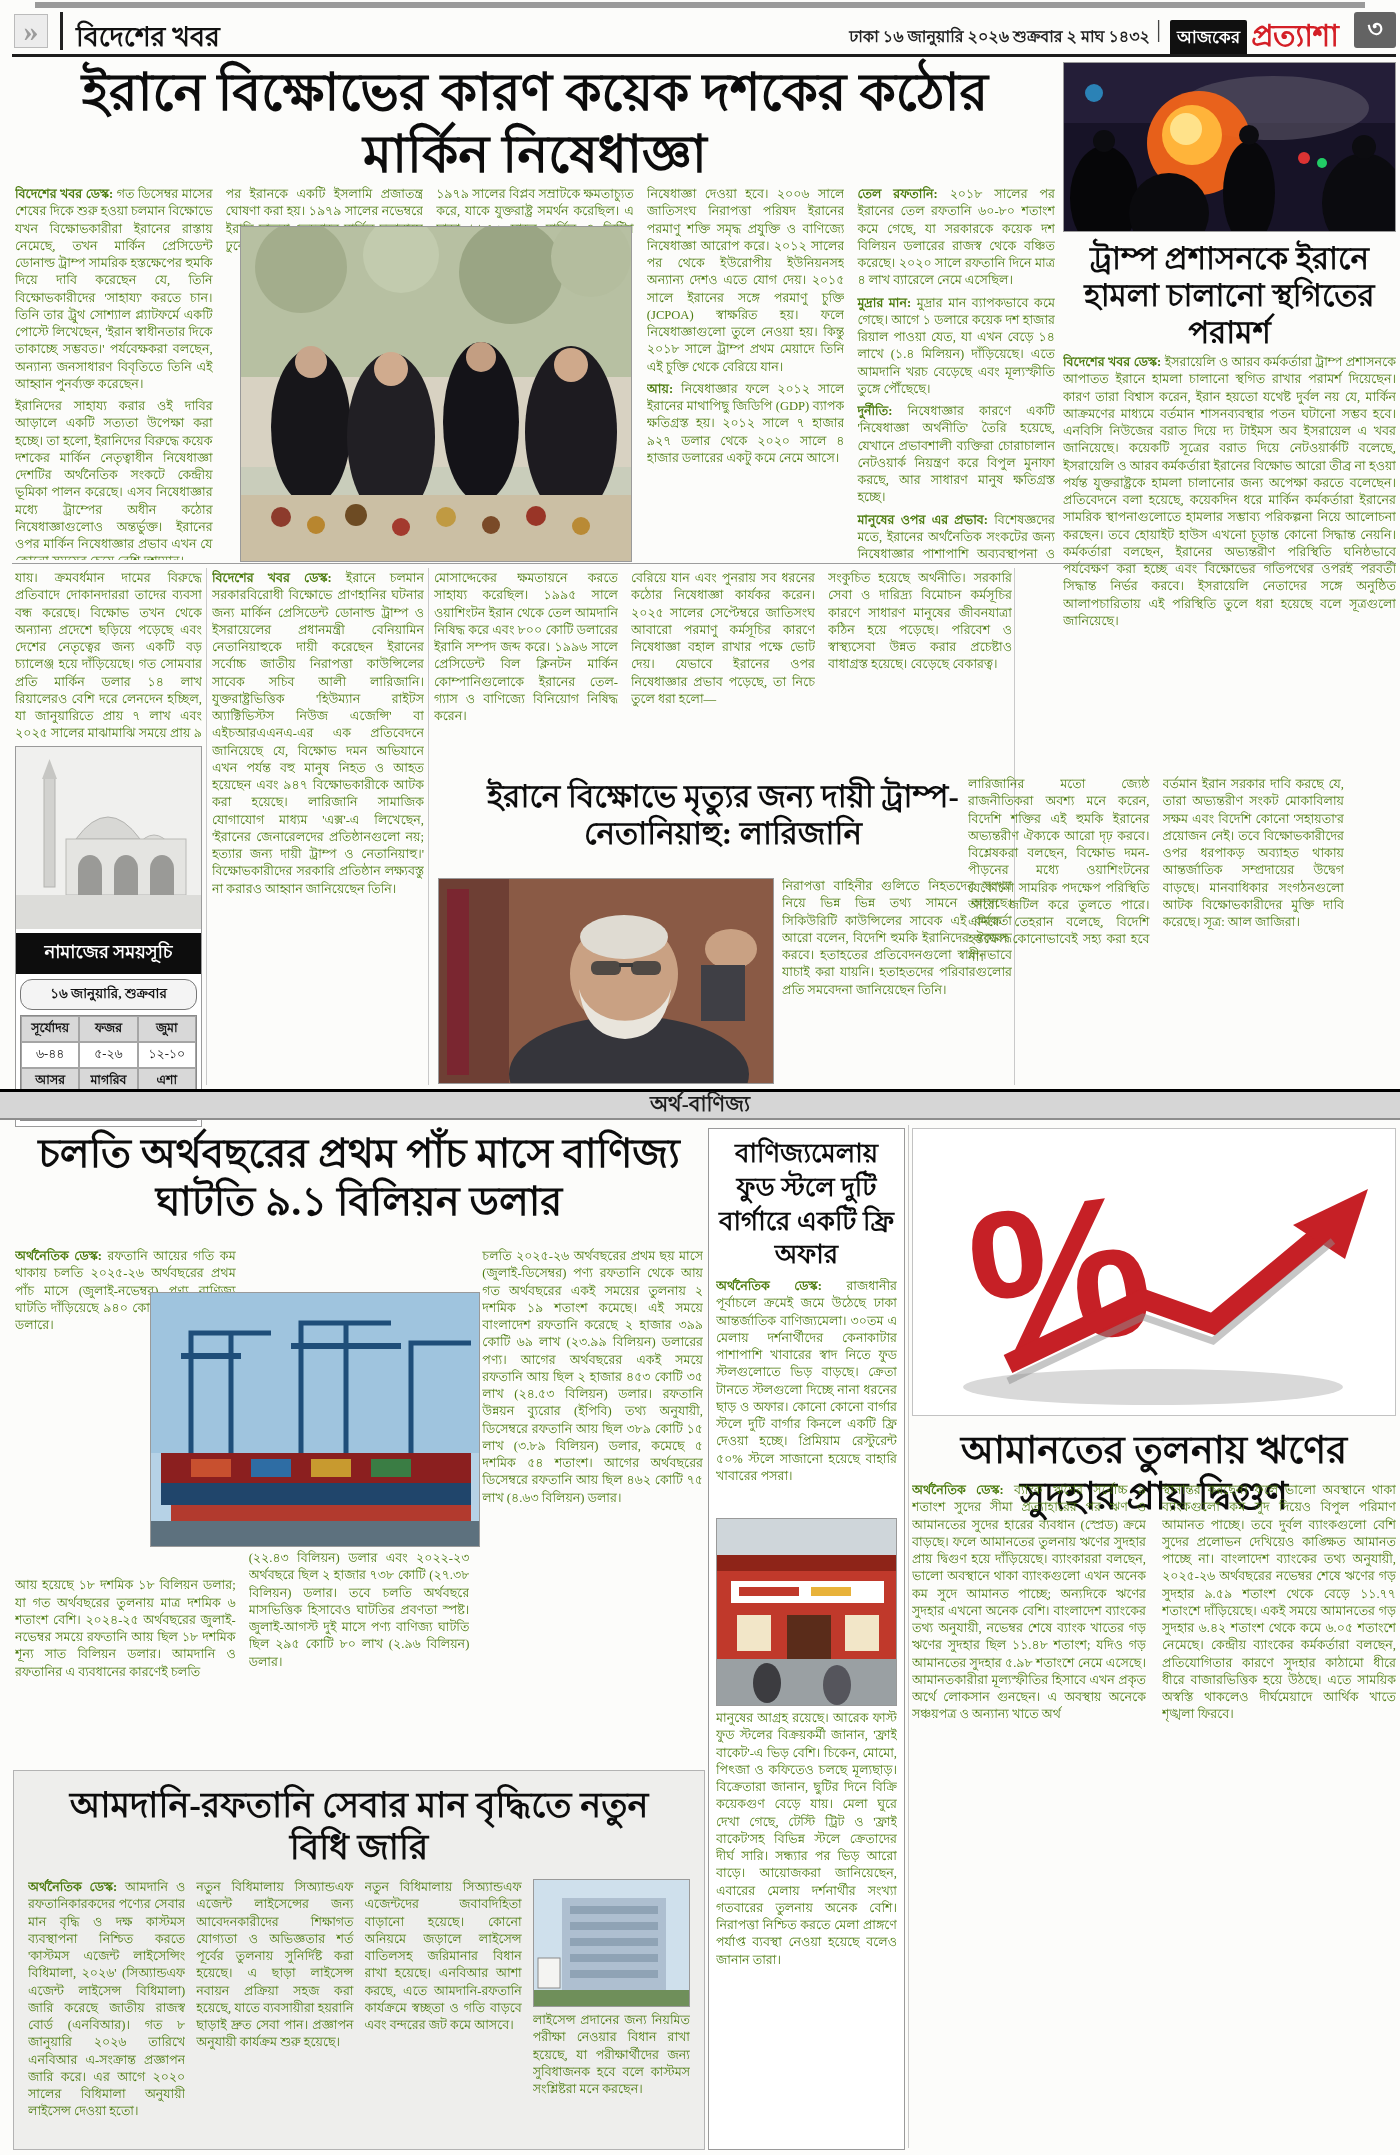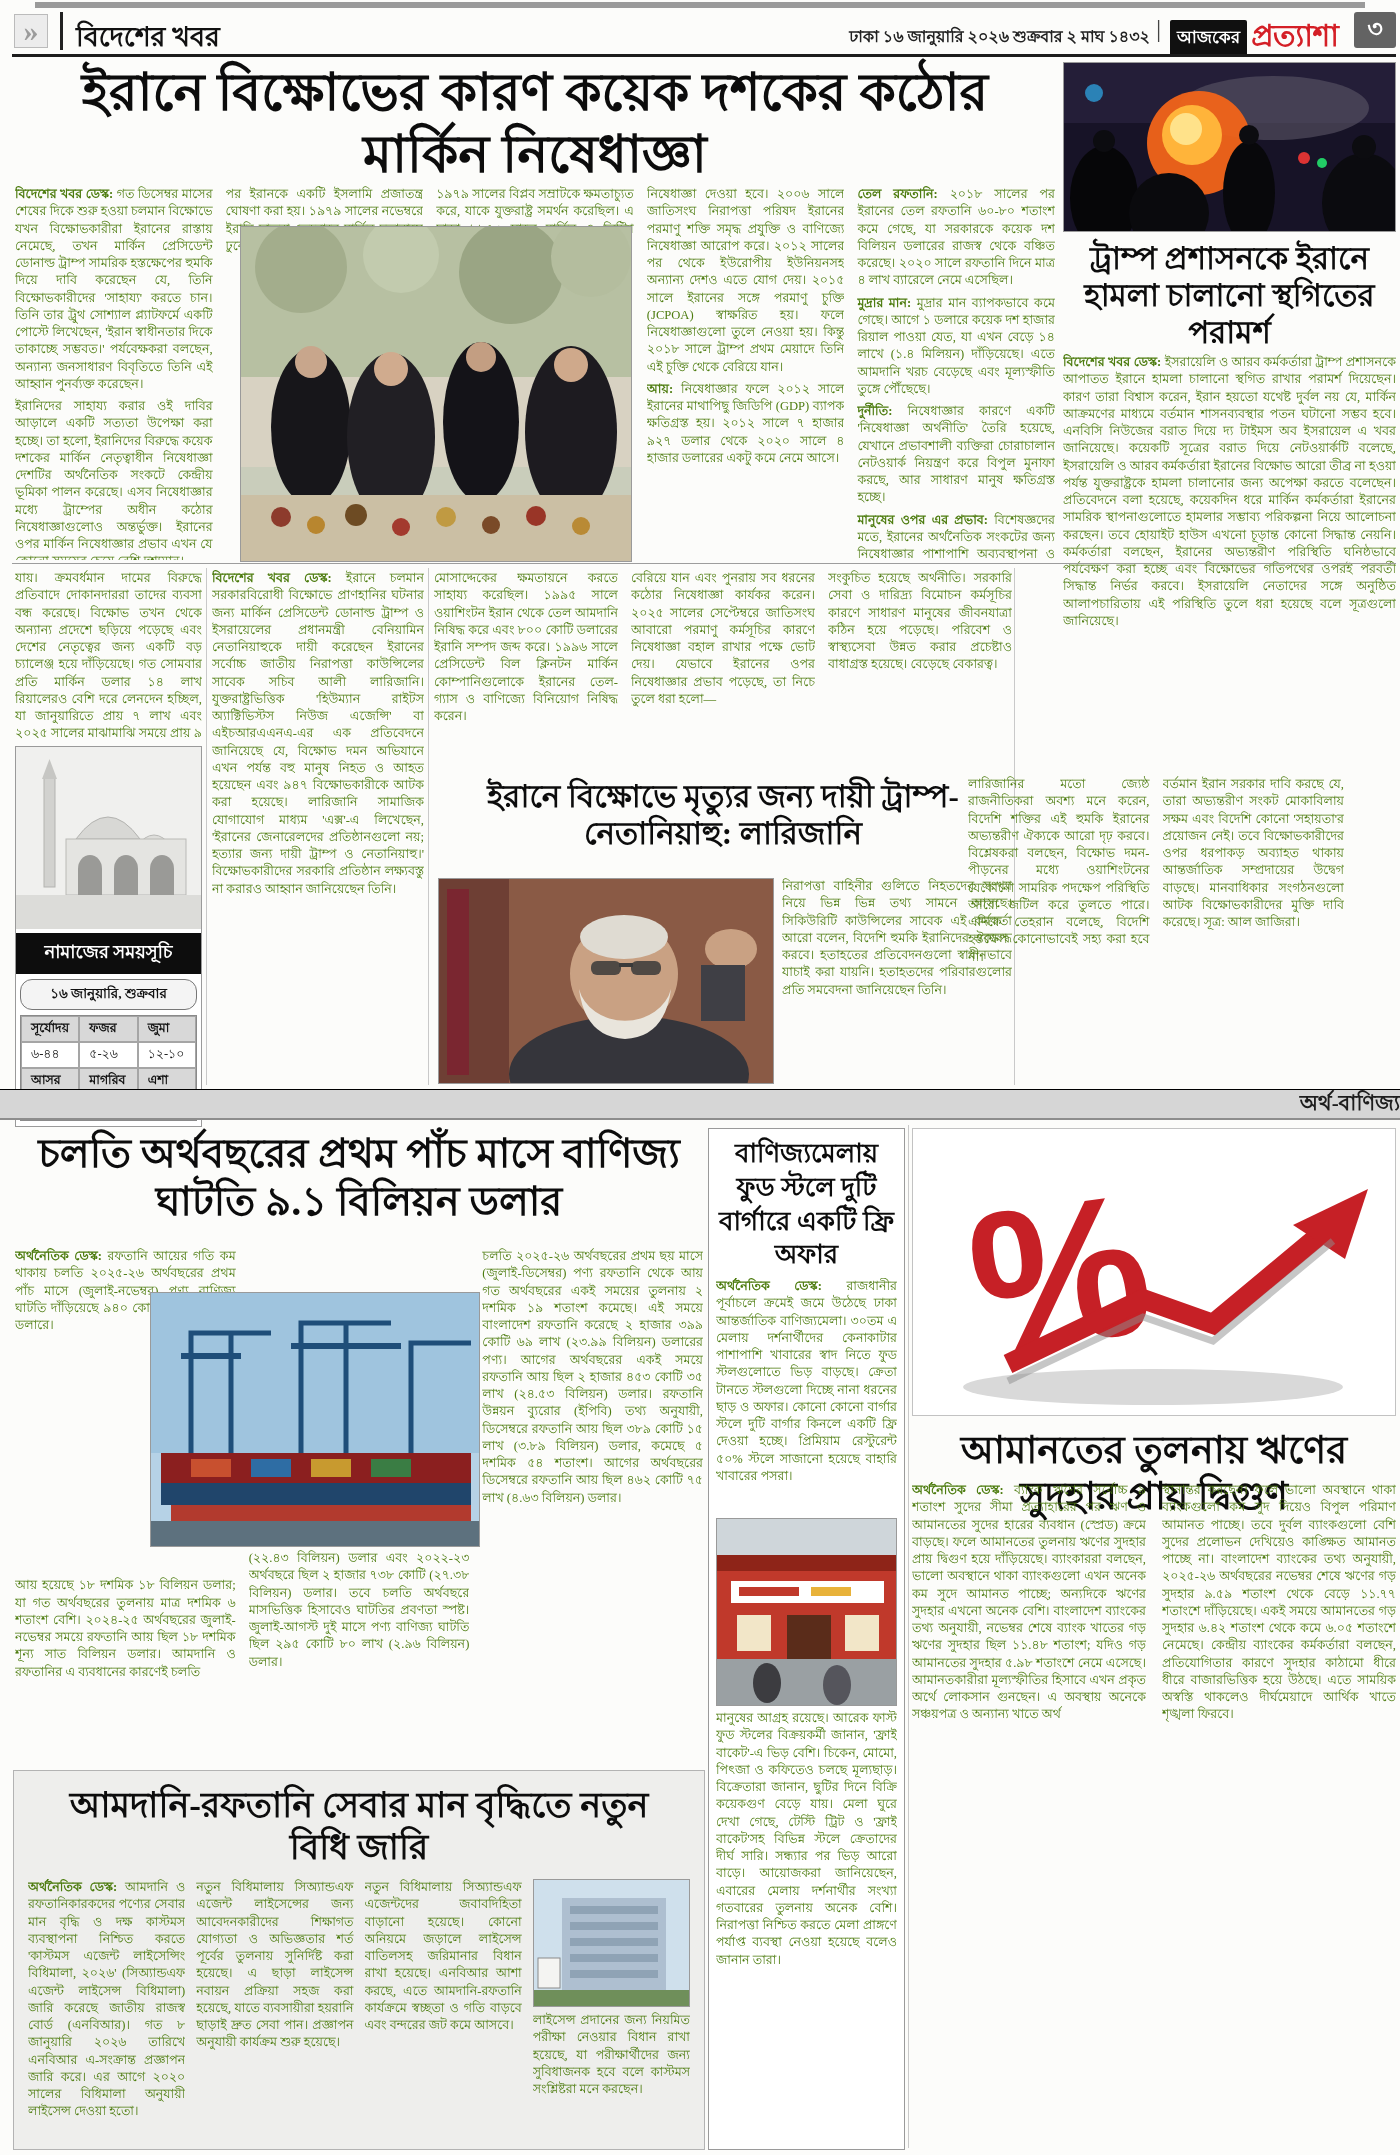--- a/index.html
+++ b/index.html
@@ -24,26 +24,26 @@
   .masthead-red{color:#d41f26;font-size:30px;font-weight:800;letter-spacing:-.5px}
   .pageno{background:#636363;color:#fff;font-size:24px;font-weight:700;width:42px;height:36px;
           display:flex;align-items:center;justify-content:center;border-radius:3px}
   .chev{color:#9b9b9b;font-size:30px;font-weight:800;line-height:1}
   
   .prayer{position:absolute;left:15px;top:746px;width:187px;border:1px solid #9a9a9a;background:#fff}
   .prayer-title{background:#0d0d0d;color:#fff;text-align:center;font-size:18px;font-weight:800;padding:5px 0}
   .prayer-date{margin:5px 4px;border:1px solid #777;border-radius:12px;background:#f4f4f4;
                text-align:center;font-size:13.5px;font-weight:700;padding:3px 0}
   .ptable{display:grid;grid-template-columns:1fr 1fr 1fr;margin:0 4px 5px 4px;border:1px solid #8a8a8a}
-  .ptable div{border:1px solid #a5a5a5;text-align:left;font-size:12.5px;padding:2px 9px}
+  .ptable div{border:1px solid #a5a5a5;text-align:center;font-size:12.5px;padding:2px 0}
   .ptable .ph{background:#d8d8d8;font-weight:700}
   
   .tabbar{position:absolute;left:0;top:1089px;width:1400px;height:31px;background:#d6d6d6;
-          border-top:1px solid #000000;border-bottom:2px solid #8d8d8d;
-          display:flex;align-items:center;justify-content:flex-end;font-size:21px;font-weight:800;color:#1d1d1d}
+          border-top:3px solid #000000;border-bottom:2px solid #8d8d8d;
+          display:flex;align-items:center;justify-content:center;font-size:21px;font-weight:800;color:#1d1d1d}
   .boxed{border:1px solid #9a9a9a;background:#fff}
   .gray-box{position:absolute;background:#eeeeec;border:1px solid #b3b3b3}
   .spacer{width:100%}
 </style>
 </head>
 <body>
 
 <div class="page">
 
   <div class="abs" style="left:35px;top:2px;width:1330px;height:6px;background:#9a9a9a"></div>

